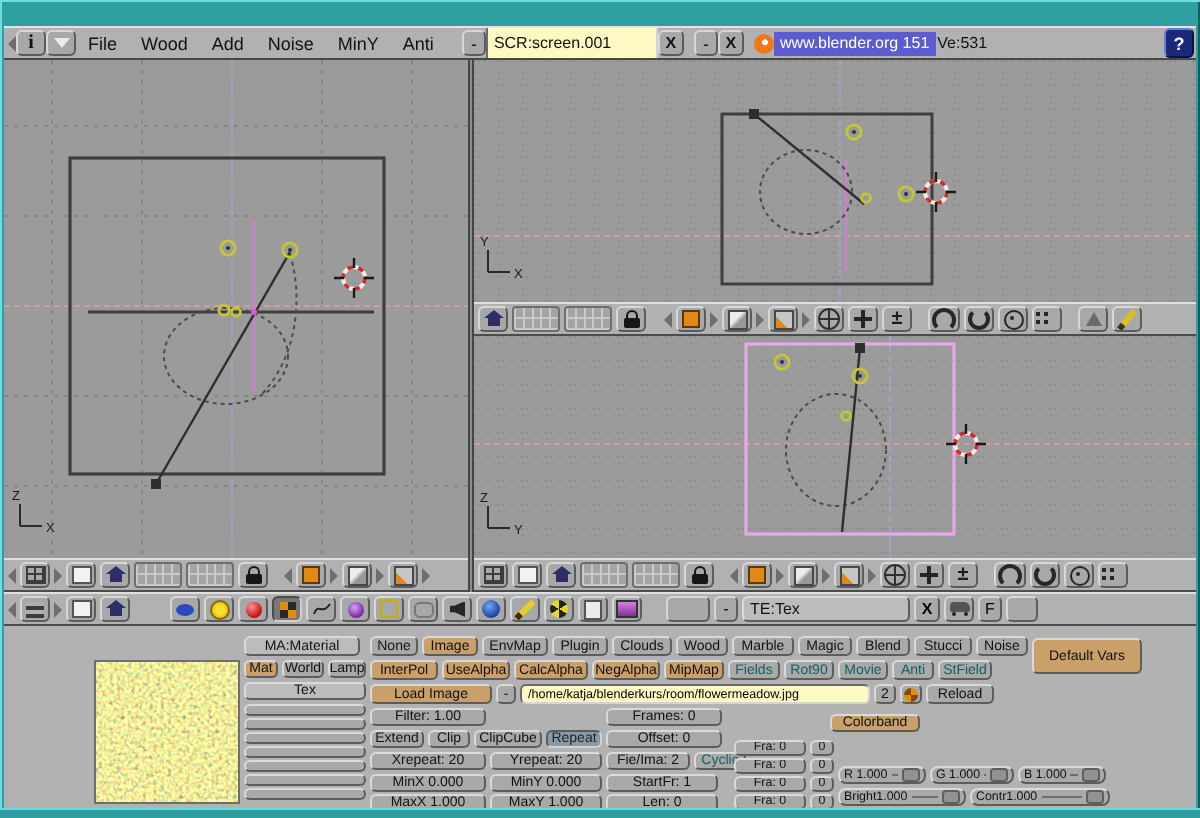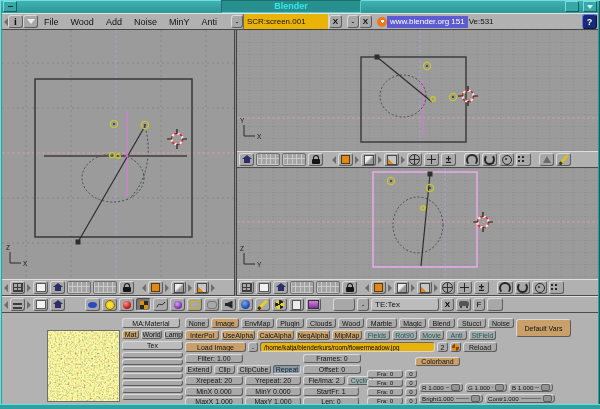--- a/index.html
+++ b/index.html
@@ -11,21 +11,21 @@
             display:flex;align-items:center;}
   .tb-box{width:12px;height:9px;margin:0 2px;background:#37a7a7;border:1px solid;
           border-color:#79dcdc #155f5f #155f5f #79dcdc;display:flex;align-items:center;justify-content:center;}
   .tb-title{margin:0 auto;height:11px;line-height:11px;padding:0 52px;background:#27908f;
             border:1px solid;border-color:#1a6e6e #58caca #58caca #1a6e6e;
             color:#35e8e8;font-size:9px;font-weight:bold;}
   .tb-tri{width:0;height:0;border-left:3px solid transparent;border-right:3px solid transparent;border-top:4px solid #d8f5f5;}
   .menubar{left:2px;top:13px;width:596px;height:17px;background:#b1b1b1;border-top:1px solid #e2e2e2;
            border-bottom:1px solid #474747;display:flex;align-items:center;font-size:9px;color:#111;overflow:hidden;}
   .menu{padding:0 6px;white-space:nowrap;}
-  .fld{background:#eab308;border:1px solid;border-color:#6b6b6b #d5d5d5 #d5d5d5 #6b6b6b;border-radius:3px;
+  .fld{background:#fef9c3;border:1px solid;border-color:#6b6b6b #d5d5d5 #d5d5d5 #6b6b6b;border-radius:3px;
        display:flex;align-items:center;padding:4px 3px;overflow:hidden;white-space:nowrap;}
   .hl{background:#5c5cd0;color:#fff;padding:0 3px;height:12px;line-height:12px;font-size:8px;white-space:nowrap;}
   .helpbtn{width:13px;height:13px;background:#1a2a7a;border:1px solid;border-color:#6a7ad8 #0a1240 #0a1240 #6a7ad8;
            border-radius:3px;color:#fff;font-size:9px;font-weight:bold;display:flex;align-items:center;justify-content:center;}
   
   .b{box-sizing:border-box;display:flex;align-items:center;justify-content:center;background:#a9a9a9;
      border:1px solid;border-color:#dadada #5c5c5c #5c5c5c #dadada;border-radius:3px;
      font-size:7px;line-height:1;color:#111;white-space:nowrap;overflow:hidden;}
   .tan{background:#c9a06a;}
   .press{background:#8d98a2;border-color:#525d66 #ccd5dc #ccd5dc #525d66;color:#0d2730;}
@@ -95,30 +95,20 @@
   .groove{flex:1;height:1px;background:#6e6e6e;margin:0 2px;}
   .knob{width:7px;height:5px;background:#929292;border:1px solid #5e5e5e;border-radius:2px;flex:none;}
   .sl{white-space:nowrap;}
   .botframe{left:0;top:404px;width:600px;height:5px;background:#2f9f9f;border-top:1px solid #62dcdc;}
 </style>
 </head>
 <body>
 
 <div id="win">
 
-  <div class="abs titlebar">
-    <div class="tb-box">
-        <span class="i-minus"></span>
-      </div>
-    <div class="tb-title">Blender</div>
-    <div class="tb-box"></div>
-    <div class="tb-box">
-        <span class="tb-tri"></span>
-      </div>
-  </div>
 
   <div class="abs menubar">
     <span class="sa l" style="margin-left:2px"></span>
     <span class="hb">
         <span class="i-info">i</span>
       </span>
     <span class="hb">
         <span class="i-drop"></span>
       </span>
     <span class="menu">File</span>
@@ -450,21 +440,21 @@
       </span>
     <span class="hb">
         <span class="i-script"></span>
       </span>
     <span class="hb">
         <span class="i-disp"></span>
       </span>
     <span class="sp" style="width:8px"></span>
     <span class="hb" style="width:22px"></span>
     <span class="hb" style="min-width:12px;font-size:8px">-</span>
-    <span class="b lit" style="width:68px;height:13px;font-size:8px;justify-content:flex-start;padding:0 3px">TE:Tex</span>
+    <span class="b lit" style="width:84px;height:13px;font-size:8px;justify-content:flex-start;padding:0 3px">TE:Tex</span>
     <span class="hb" style="min-width:13px;font-size:8px;font-weight:bold">X</span>
     <span class="hb">
         <span class="i-car"></span>
       </span>
     <span class="hb" style="min-width:12px;font-size:8px">F</span>
     <span class="hb" style="width:16px"></span>
   </div>
 
   <div class="abs bpanel">
     <div class="abs" style="left:45px;top:17px;width:73px;height:72px;border:1px solid #6e6e6e">

